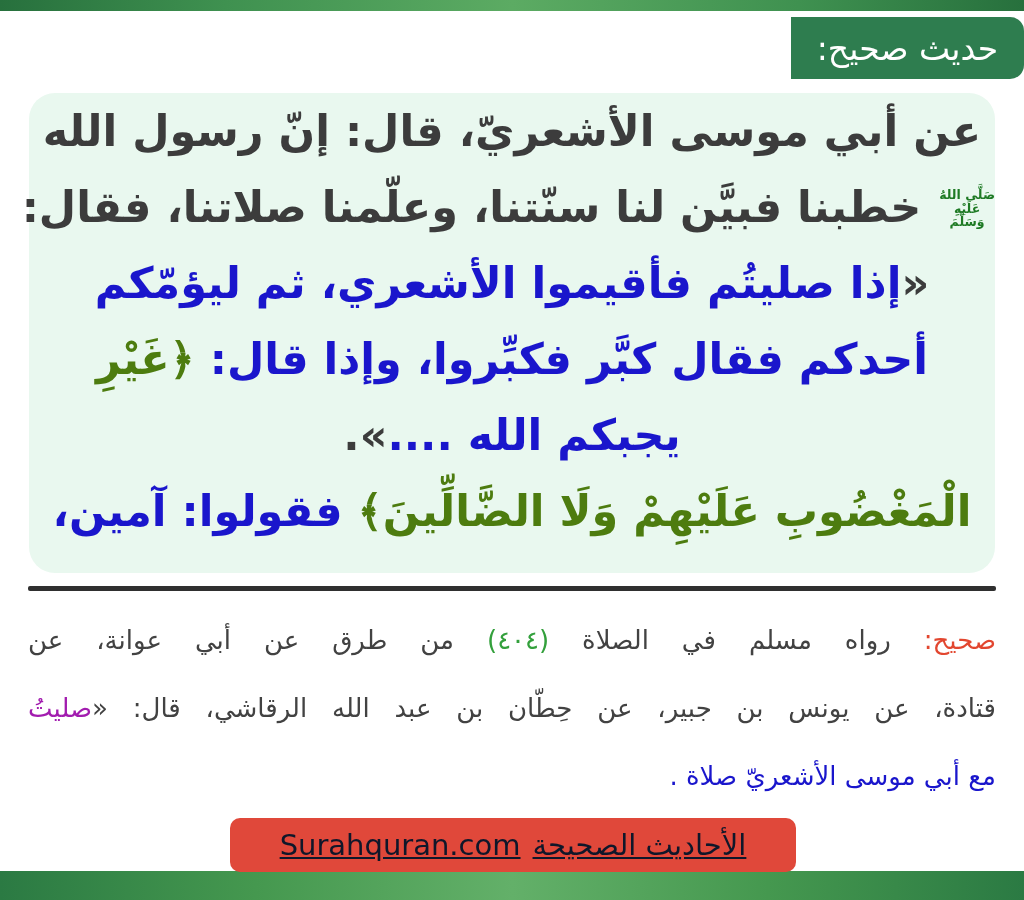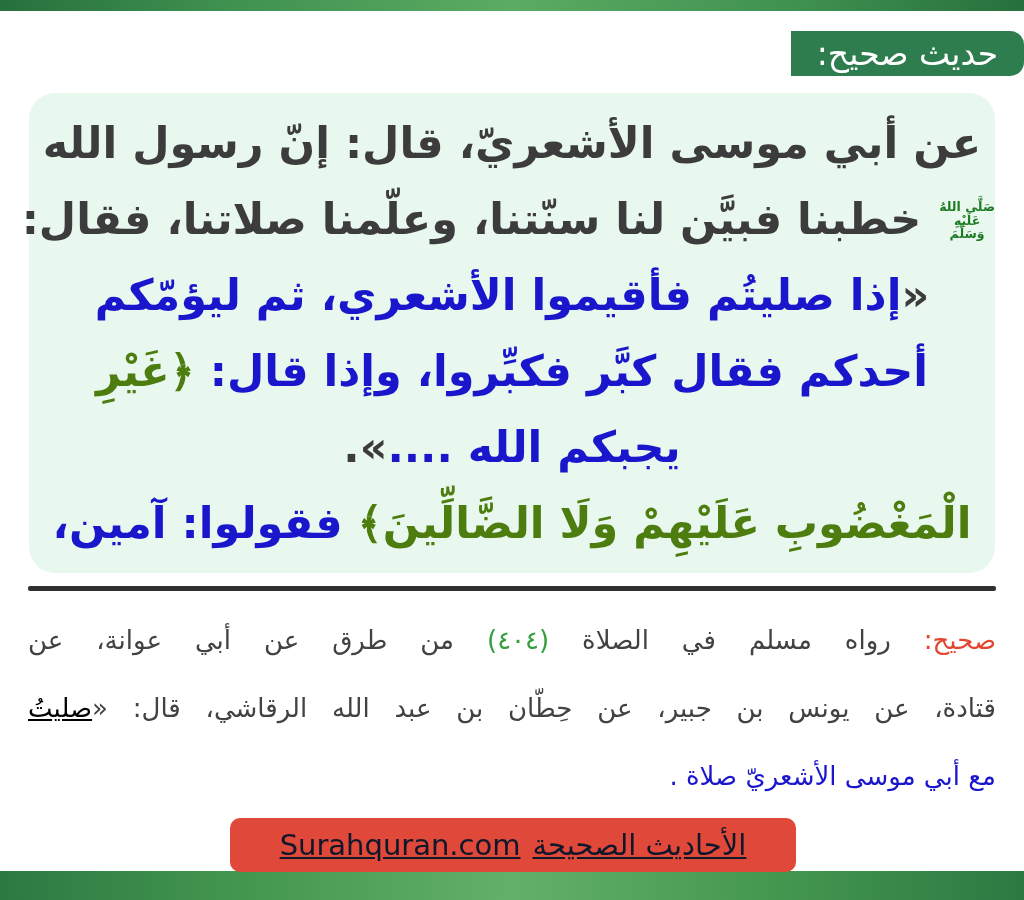--- a/index.html
+++ b/index.html
@@ -8,29 +8,29 @@
     background:#ffffff;
     font-family:"DejaVu Sans",sans-serif;
     direction:rtl;
   }
   
   .bar-top{position:absolute;left:0;top:0;width:1024px;height:11px;
     background:linear-gradient(90deg,#27703d 0%,#3f9150 22%,#5cab63 50%,#3f9150 78%,#27703d 100%);}
   .bar-bottom{position:absolute;left:0;top:871px;width:1024px;height:29px;
     background:linear-gradient(90deg,#2b7a43 0%,#45984f 25%,#63b069 50%,#45984f 75%,#2b7a43 100%);}
   
-  .badge{position:absolute;right:0;top:31px;width:233px;height:45px;
+  .badge{position:absolute;right:0;top:17px;width:233px;height:62px;
     background:#2e7d4f;border-radius:0 14px 14px 0;
     display:flex;align-items:center;justify-content:center;}
   .badge span{color:#ffffff;font-size:33px;font-weight:400;}
   
   .hadith-box{position:absolute;right:29px;top:93px;width:966px;height:480px;
     background:#e9f8ef;border-radius:26px;
     padding:0;box-sizing:border-box;
-    display:flex;flex-direction:column;justify-content:center;}
+    display:flex;flex-direction:column;}
   .hline{
     text-align:center;font-weight:bold;font-size:43px;line-height:76px;
     white-space:nowrap;
   }
   .ink-dark{color:#3c3c3c;}
   .ink-blue{color:#1a16cc;}
   .ink-green{color:#4d7c0f;}
   .ink-num{color:#33a03c;}
   .ink-red{color:#e2462f;}
   .sala{
@@ -38,21 +38,21 @@
     font-size:12.5px;line-height:1.1;font-weight:bold;color:#1e7a24;
     text-align:center;margin-left:18px;transform:translateY(-2px);
   }
   
   .sep{position:absolute;right:28px;top:586px;width:968px;height:5px;background:#2f2f2f;border-radius:2px;}
   
   .takhrij{position:absolute;right:28px;top:606px;width:968px;
     font-size:26px;line-height:68px;color:#424242;font-weight:400;}
   .tline-justify{text-align:justify;text-align-last:justify;}
   .tline-right{text-align:right;}
-  .link{color:#000000;text-decoration:underline;cursor:pointer;}
+  .link{color:#a21caf;cursor:pointer;}
   
   .banner{position:absolute;left:230px;top:818px;width:566px;height:54px;
     background:#e0483a;border-radius:10px;z-index:2;
     display:flex;align-items:center;justify-content:center;gap:12px;}
   .banner span{color:#0f172a;font-size:29px;text-decoration:underline;}
 </style>
 </head>
 <body>
 
 <div class="canvas">

